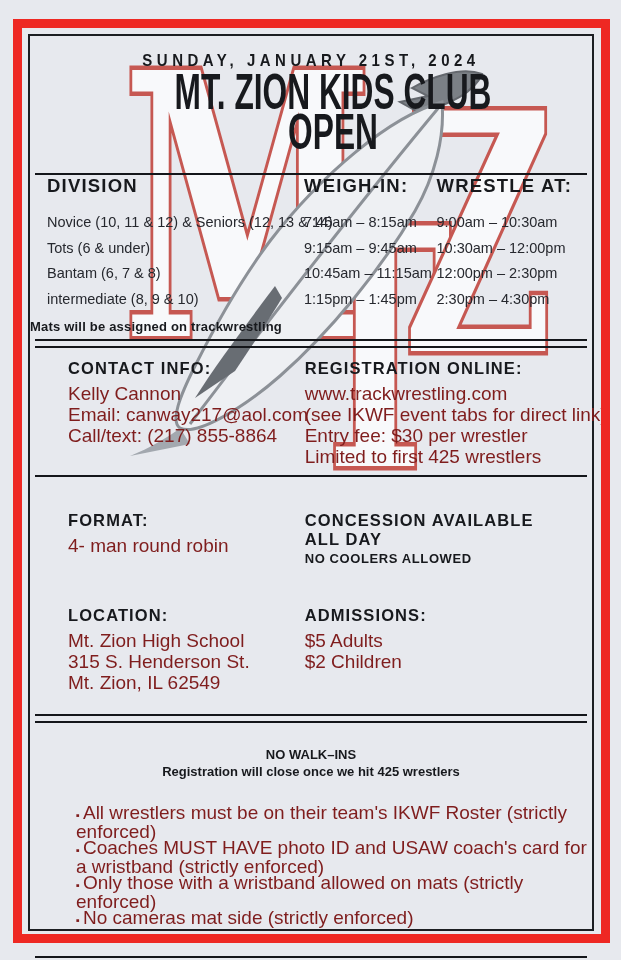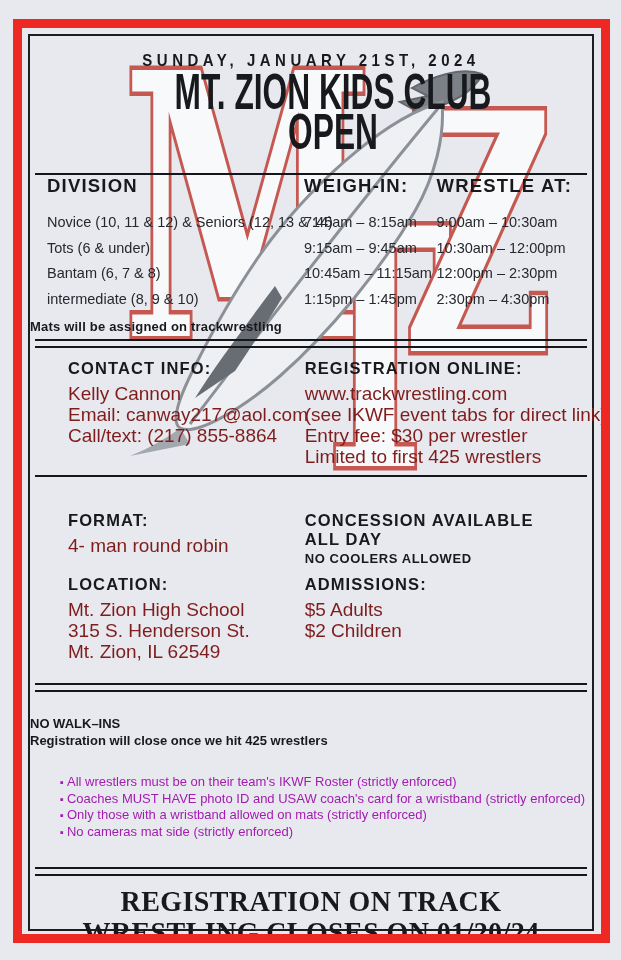--- a/index.html
+++ b/index.html
@@ -32,25 +32,25 @@
 
   .row2{display:flex;padding:0 4px;}
   .row2 .lcol{width:48.5%;padding-left:34px;box-sizing:border-box;}
   .row2 .rcol{width:51.5%;padding-left:2px;box-sizing:border-box;}
   .h-md{font-weight:bold;font-size:16.5px;letter-spacing:1.1px;white-space:nowrap;}
   .sm-list{margin-top:5px;font-size:19px;line-height:21px;color:#7f1d1d;white-space:nowrap;}
   .contact-row{margin-top:11px;}
   .hr-mid{height:0;border-top:2px solid #14161a;margin:8px 5px 0 5px;}
   .fmt-row{margin-top:34px;justify-content:space-between;}
   .h-sub{font-weight:bold;font-size:13px;letter-spacing:.6px;margin-top:2px;}
-  .loc-row{margin-top:9px;}
+  .loc-row{margin-top:40px;}
   .hr2-b{margin-top:21px;}
 
-  .walkins{margin-top:23px;font-weight:bold;font-size:13px;line-height:17px;}
-  .rules{margin:25px 0 0 0;padding:0 0 0 30px;list-style:none;font-size:13px;line-height:16.5px;color:#a21caf;}
+  .walkins{margin-top:23px;text-align:center;font-weight:bold;font-size:13px;line-height:17px;}
+  .rules{margin:25px 0 0 16px;padding:0 0 0 30px;list-style:none;font-size:19px;line-height:16.5px;color:#7f1d1d;}
   .rules li::before{content:"▪ ";font-size:11px;}
   .hr2-c{margin-top:27px;}
 
   .footer-serif{margin-top:11px;text-align:center;font-family:"Liberation Serif",serif;
                 font-weight:bold;font-size:28px;line-height:30px;letter-spacing:.4px;
                 transform:scaleY(1.04);}
 </style>
 </head>
 <body>
 

